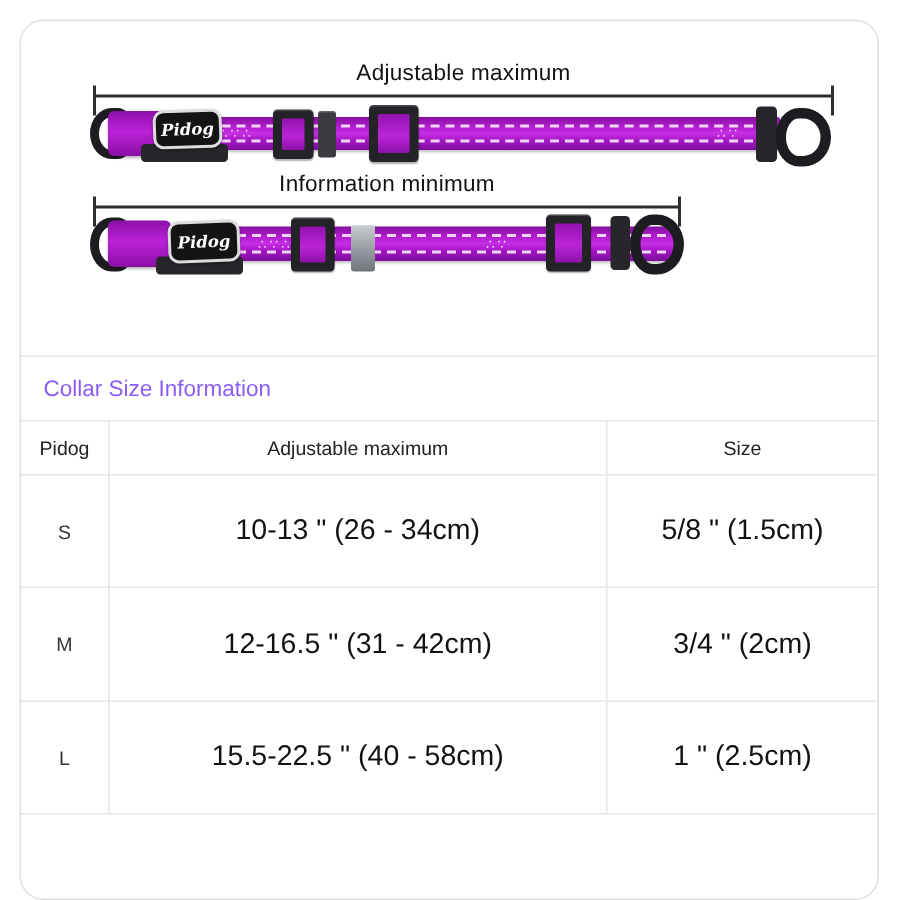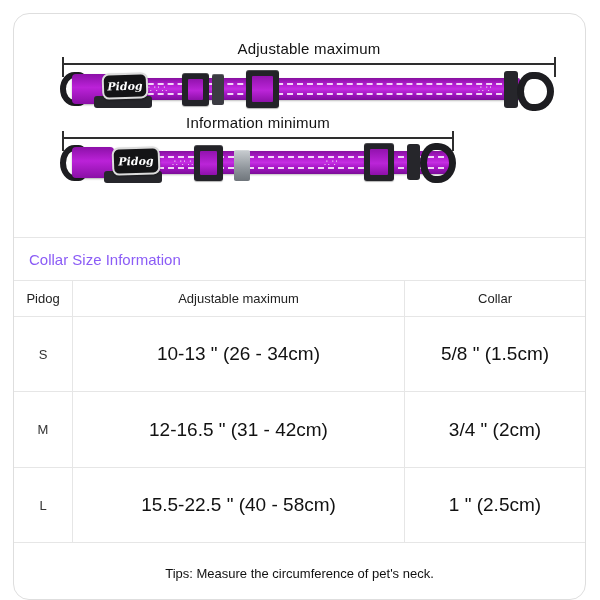--- a/index.html
+++ b/index.html
@@ -125,21 +125,21 @@
     </div>
     <div class="endcap" style="left:393px; top:130px; width:13px; height:36px;"></div>
     <div class="endring" style="left:406px; top:129px; width:36px; height:40px;"></div>
   </div>
 
   <div class="tbl-heading">Collar Size Information</div>
 
   <div class="t-row t-header">
     <div class="c1">Pidog</div>
     <div class="c2">Adjustable maximum</div>
-    <div class="c3">Collar</div>
+    <div class="c3">Size</div>
   </div>
 
   <div class="t-row t-data rS">
     <div class="c1">S</div>
     <div class="c2">10-13 " (26 - 34cm)</div>
     <div class="c3">5/8 " (1.5cm)</div>
   </div>
 
   <div class="t-row t-data rM">
     <div class="c1">M</div>
@@ -147,16 +147,15 @@
     <div class="c3">3/4 " (2cm)</div>
   </div>
 
   <div class="t-row t-data rL">
     <div class="c1">L</div>
     <div class="c2">15.5-22.5 " (40 - 58cm)</div>
     <div class="c3">1 " (2.5cm)</div>
   </div>
 
   <div class="tips">
-    <div>Tips: Measure the circumference of pet's neck.</div>
   </div>
 
 </div>
 
 </body></html>

